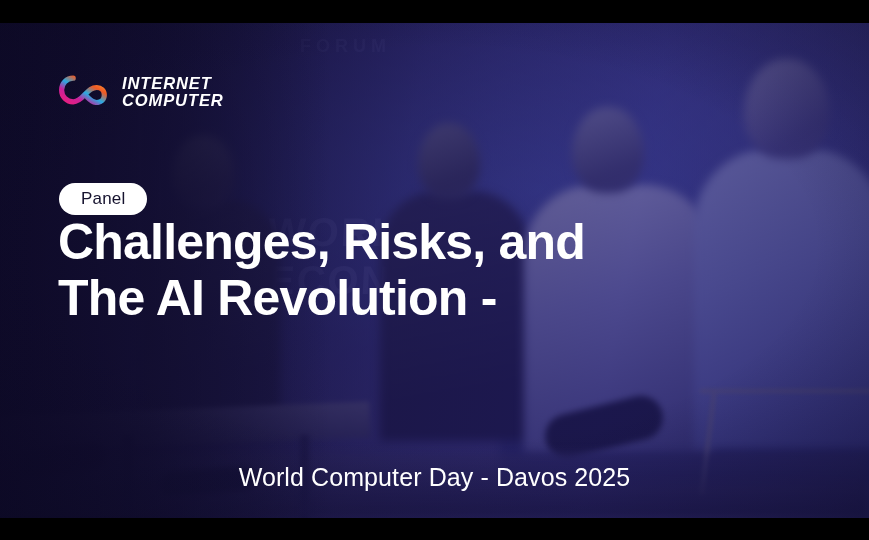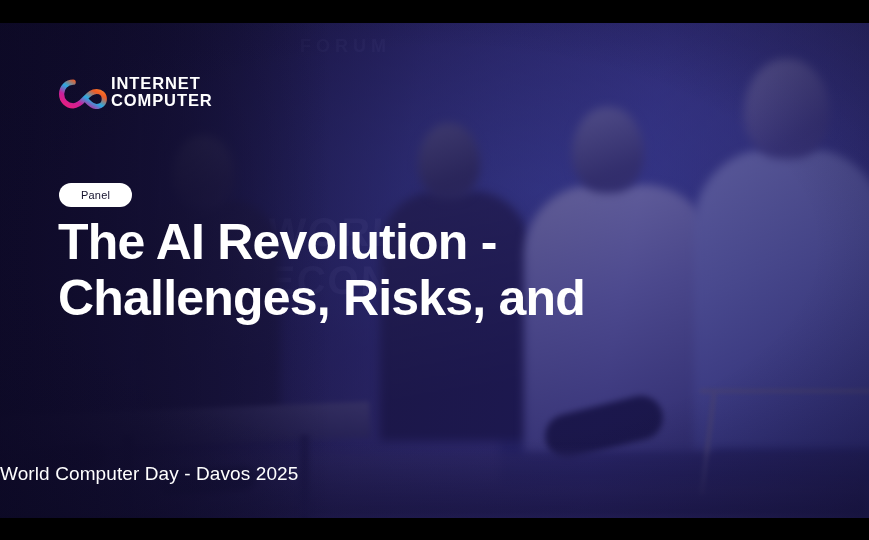--- a/index.html
+++ b/index.html
@@ -96,36 +96,36 @@
   .grade{position:absolute;left:0;top:0;width:869px;height:495px;
          background:linear-gradient(100deg,rgba(16,12,44,.93) 0%,rgba(22,18,58,.78) 20%,rgba(32,26,86,.52) 45%,rgba(36,30,110,.46) 70%,rgba(30,26,92,.58) 100%);}
   .vignette{position:absolute;left:0;top:0;width:869px;height:495px;
          background:radial-gradient(115% 105% at 50% 45%, rgba(0,0,0,0) 38%, rgba(10,8,32,.55) 80%, rgba(6,4,24,.85) 100%);}
   .leftdark{position:absolute;left:0;top:0;width:330px;height:495px;
          background:linear-gradient(90deg,rgba(14,10,40,.92) 0%,rgba(16,12,44,.72) 45%,rgba(20,16,52,0) 100%);}
 
   
   #content{position:absolute;left:0;top:23px;width:869px;height:495px;z-index:30;}
 
-  .logo{position:absolute;left:59px;top:52px;display:flex;align-items:flex-end;}
+  .logo{position:absolute;left:59px;top:52px;display:flex;align-items:flex-start;gap:11px;font-style:italic;}
   .logo svg{display:block;}
   .wordmark{display:flex;flex-direction:column;line-height:1.02;}
   .wordmark span{color:#fff;font-weight:700;font-size:16.5px;letter-spacing:.9px;
                  font-family:"Liberation Sans",sans-serif;}
 
   .badge{position:absolute;left:59px;top:160px;background:#fff;color:#15122e;
-         border-radius:999px;padding:6px 22px;font-size:11px;font-weight:500;
+         border-radius:999px;padding:6px 22px;font-size:17px;font-weight:500;
          letter-spacing:.2px;}
 
   .title{position:absolute;left:58px;top:192px;width:640px;color:#fff;
          font-size:50px;font-weight:700;line-height:1.115;letter-spacing:-.8px;}
   .title div{white-space:nowrap;}
 
-  .caption{position:absolute;left:0;top:440px;width:869px;
-           color:#fff;font-size:19px;font-weight:500;letter-spacing:.1px;}
+  .caption{position:absolute;left:0;top:440px;width:869px;text-align:center;
+           color:#fff;font-size:25px;font-weight:500;letter-spacing:.1px;}
 </style>
 </head>
 <body>
 
 <div id="slide">
 
   <div id="photo">
     <div class="wall"></div>
 
     <div class="signage sign-c">FORUM</div>
@@ -189,22 +189,22 @@
       </span>
       <span class="wordmark">
         <span>INTERNET</span>
         <span>COMPUTER</span>
       </span>
     </div>
 
     <div class="badge">Panel</div>
 
     <div class="title">
+      <div>Challenges, Risks, and</div>
       <div>The AI Revolution -</div>
-      <div>Challenges, Risks, and</div>
     </div>
 
     <div class="caption">World Computer Day - Davos 2025</div>
   </div>
 
   <div class="bar top"></div>
   <div class="bar bottom"></div>
 </div>
 
 </body></html>

